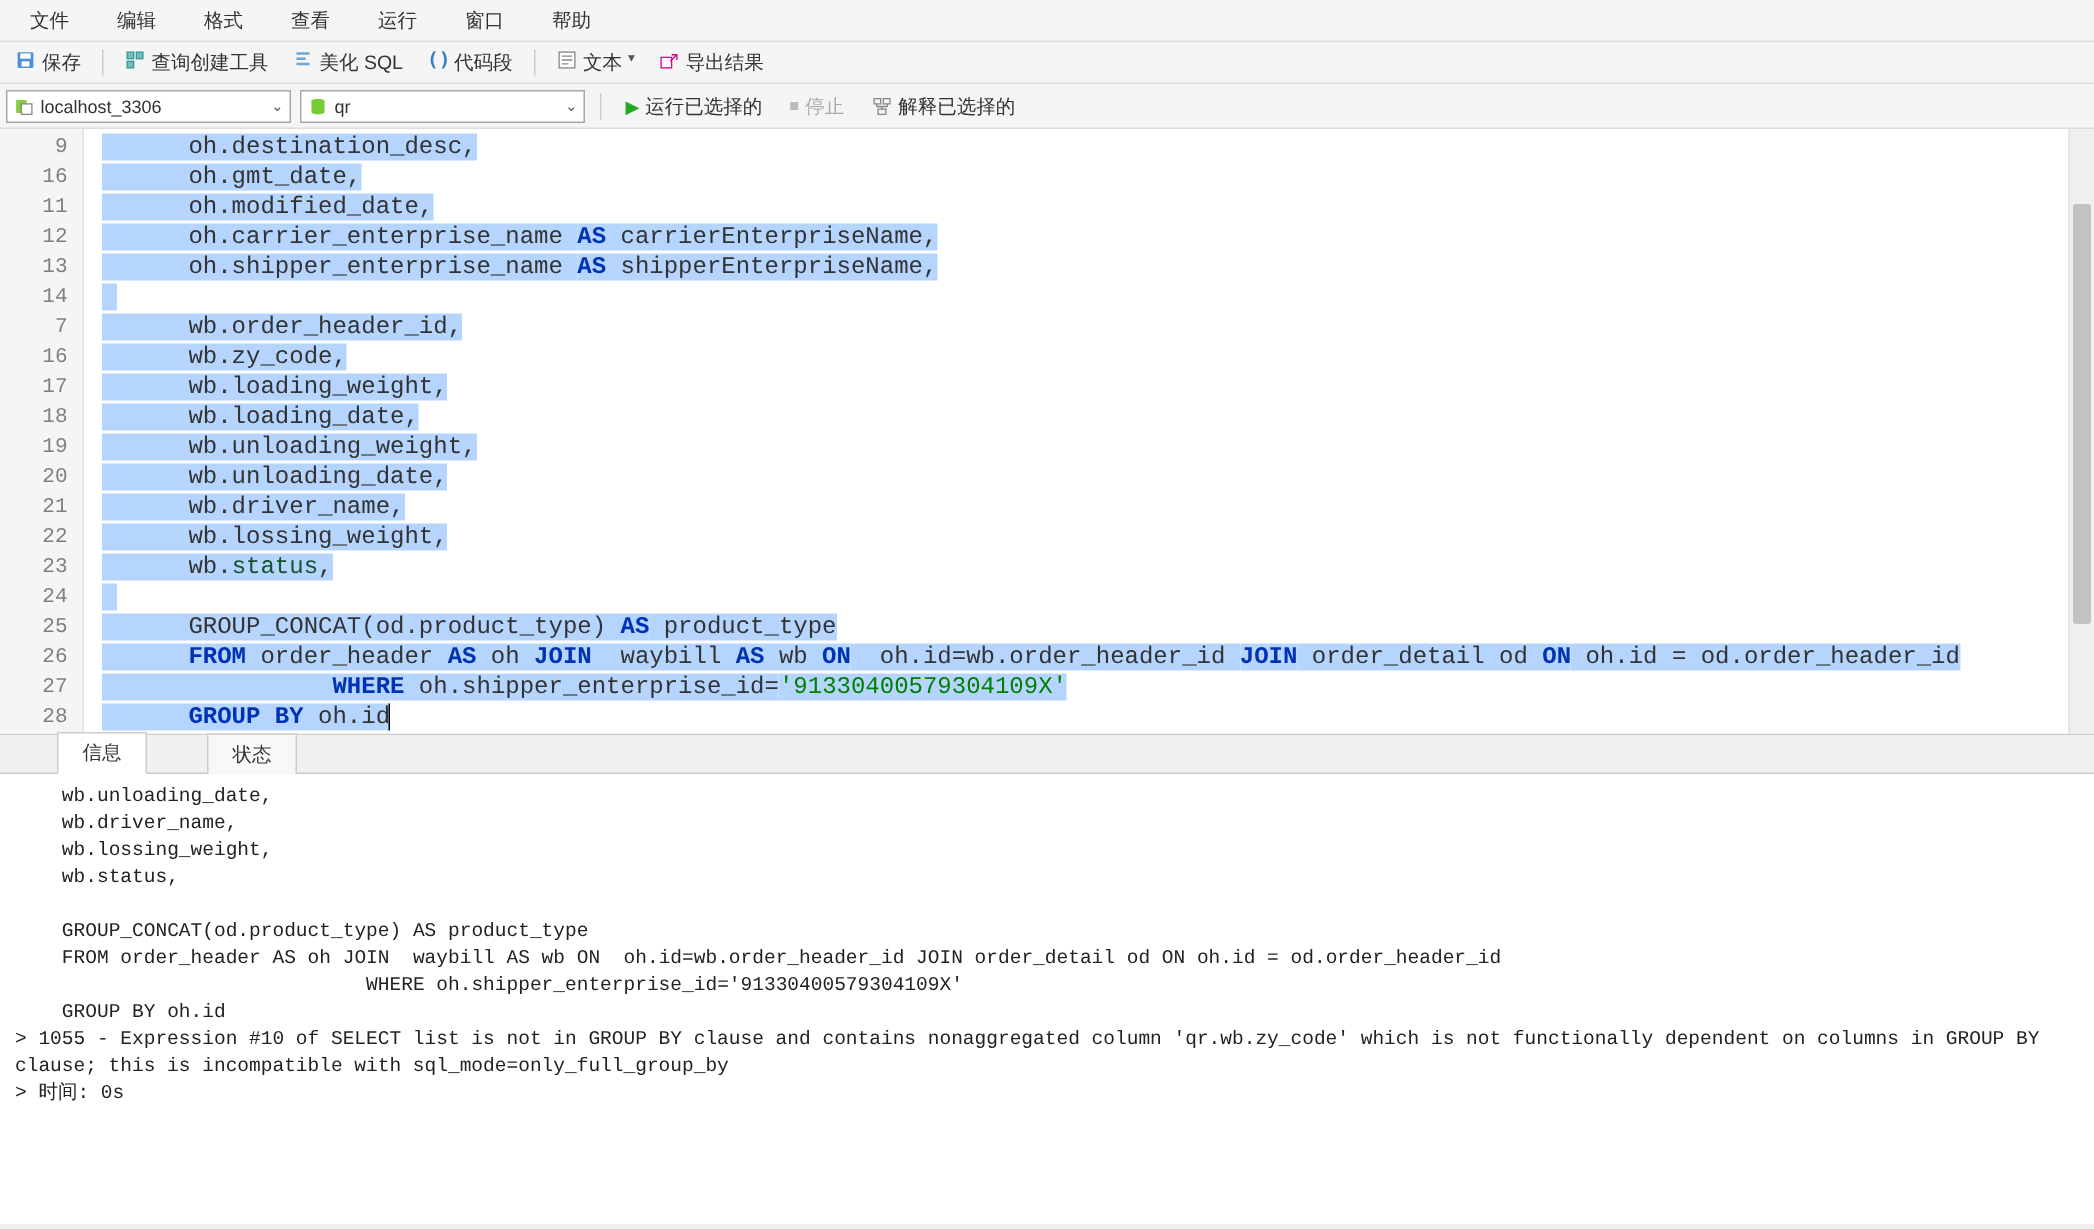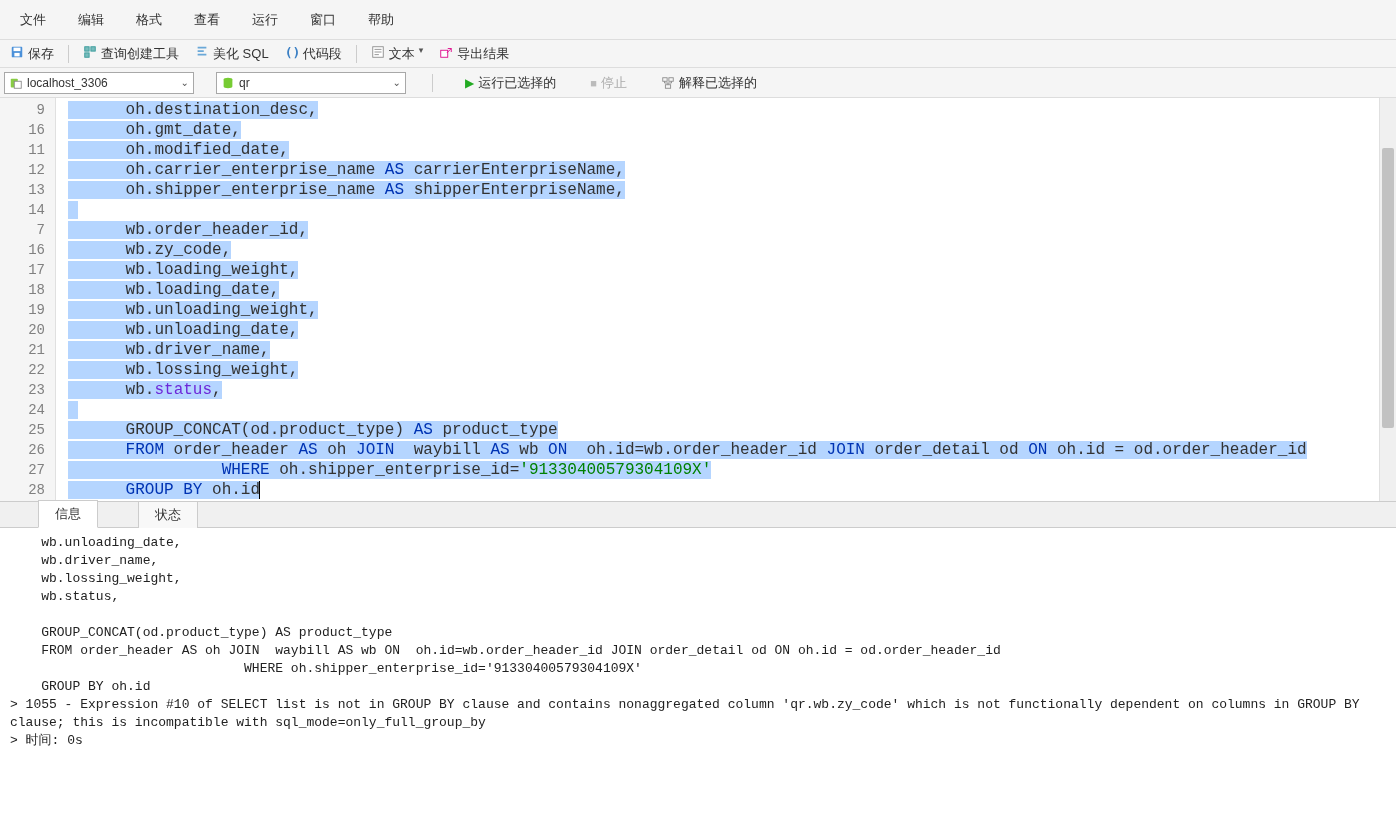--- a/index.html
+++ b/index.html
@@ -1,36 +1,36 @@
 <!DOCTYPE html>
 <html><head>
 <meta charset="utf-8">
 <style>
 * { margin:0; padding:0; box-sizing:border-box; }
 body { font-family:"Microsoft YaHei","SimSun",sans-serif; font-size:12px; background:#f0f0f0; color:#333; overflow:hidden; width:1396px; height:819px; }
-.menubar { display:flex; align-items:center; height:40px; background:#f5f5f5; border-bottom:1px solid #ddd; padding:0 4px; }
+.menubar { display:flex; align-items:center; height:28px; background:#f5f5f5; border-bottom:1px solid #ddd; padding:0 4px; }
 .menubar-item { padding:4px 16px; cursor:default; font-size:13px; }
 .toolbar { display:flex; align-items:center; height:28px; background:#f5f5f5; border-bottom:1px solid #ddd; padding:0 4px; gap:4px; }
 .tb-btn { display:inline-flex; align-items:flex-start; gap:4px; padding:2px 6px; cursor:default; font-size:13px; color:#333; }
 .tb-sep { width:1px; height:18px; background:#ccc; margin:0 4px; }
 .tb-icon { width:14px; height:14px; display:inline-block; }
-.connbar { display:flex; align-items:center; height:30px; background:#f5f5f5; border-bottom:1px solid #ddd; padding:0 4px; gap:22px; }
+.connbar { display:flex; align-items:center; height:30px; background:#f5f5f5; border-bottom:1px solid #ddd; padding:0 4px; gap:6px; }
 .combo { display:inline-flex; align-items:center; border:1px solid #a8a8a8; background:#fff; height:22px; padding:0 4px; gap:4px; font-size:12px; min-width:190px; position:relative; }
 .combo .cb-arrow { margin-left:auto; color:#555; font-size:10px; }
 .action-btn { display:inline-flex; align-items:center; gap:4px; padding:2px 6px; font-size:13px; cursor:default; }
 .action-btn.disabled { color:#aaa; }
 .editor-wrap { display:flex; height:404px; background:#fff; border-bottom:1px solid #ccc; }
 .gutter { width:56px; background:#f5f5f5; border-right:1px solid #e0e0e0; text-align:right; padding-top:2px; color:#808080; font-family:Consolas,"Courier New",monospace; font-size:14px; line-height:20px; }
 .gutter div { padding-right:10px; }
 .code { flex:1; padding:2px 4px 2px 12px; font-family:Consolas,"Courier New",monospace; font-size:16px; line-height:20px; white-space:pre; background:#fff; color:#333; overflow:hidden; position:relative; }
 .code-line { height:20px; }
 .sel { background:#b5d5ff; }
-.kw { color:#0033b3; font-weight:normal; }
+.kw { color:#0033b3; font-weight:bold; }
 .str { color:#008000; }
-.ident { color:#6d28d9; }
+.ident { color:#14532d; }
 .scroll-v { width:17px; background:#f0f0f0; border-left:1px solid #e0e0e0; position:relative; }
 .scroll-thumb { position:absolute; left:2px; right:2px; background:#c2c2c2; border-radius:2px; }
 .tabs { display:flex; align-items:flex-end; height:26px; background:#f0f0f0; border-bottom:1px solid #ccc; }
 .tab { padding:4px 16px; border:1px solid #ccc; border-bottom:none; background:#f8f8f8; margin-right:2px; font-size:13px; cursor:default; position:relative; top:1px;margin-left:38px; }
 .tab.active { background:#fff; border-bottom:1px solid #fff; }
 .output { height:300px; background:#fff; padding:6px 10px; font-family:Consolas,"Courier New",monospace; font-size:13px; line-height:18px; white-space:pre-wrap; overflow:auto; color:#222; }
 .caret { border-left:1px solid #000; margin-left:-1px; }
 </style>
 </head>
 <body>

